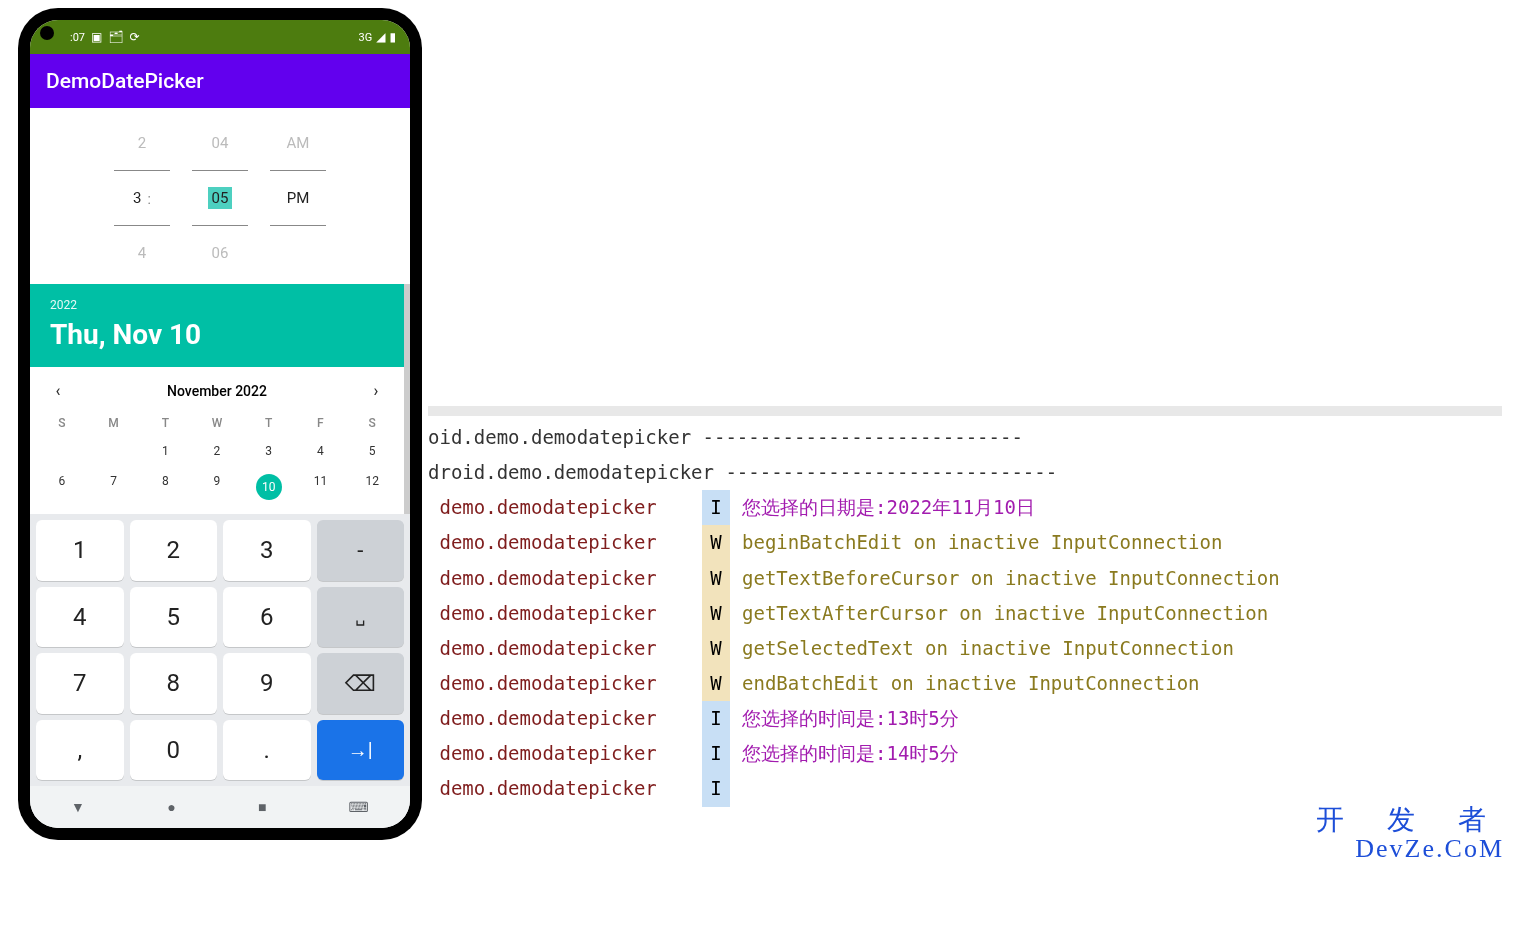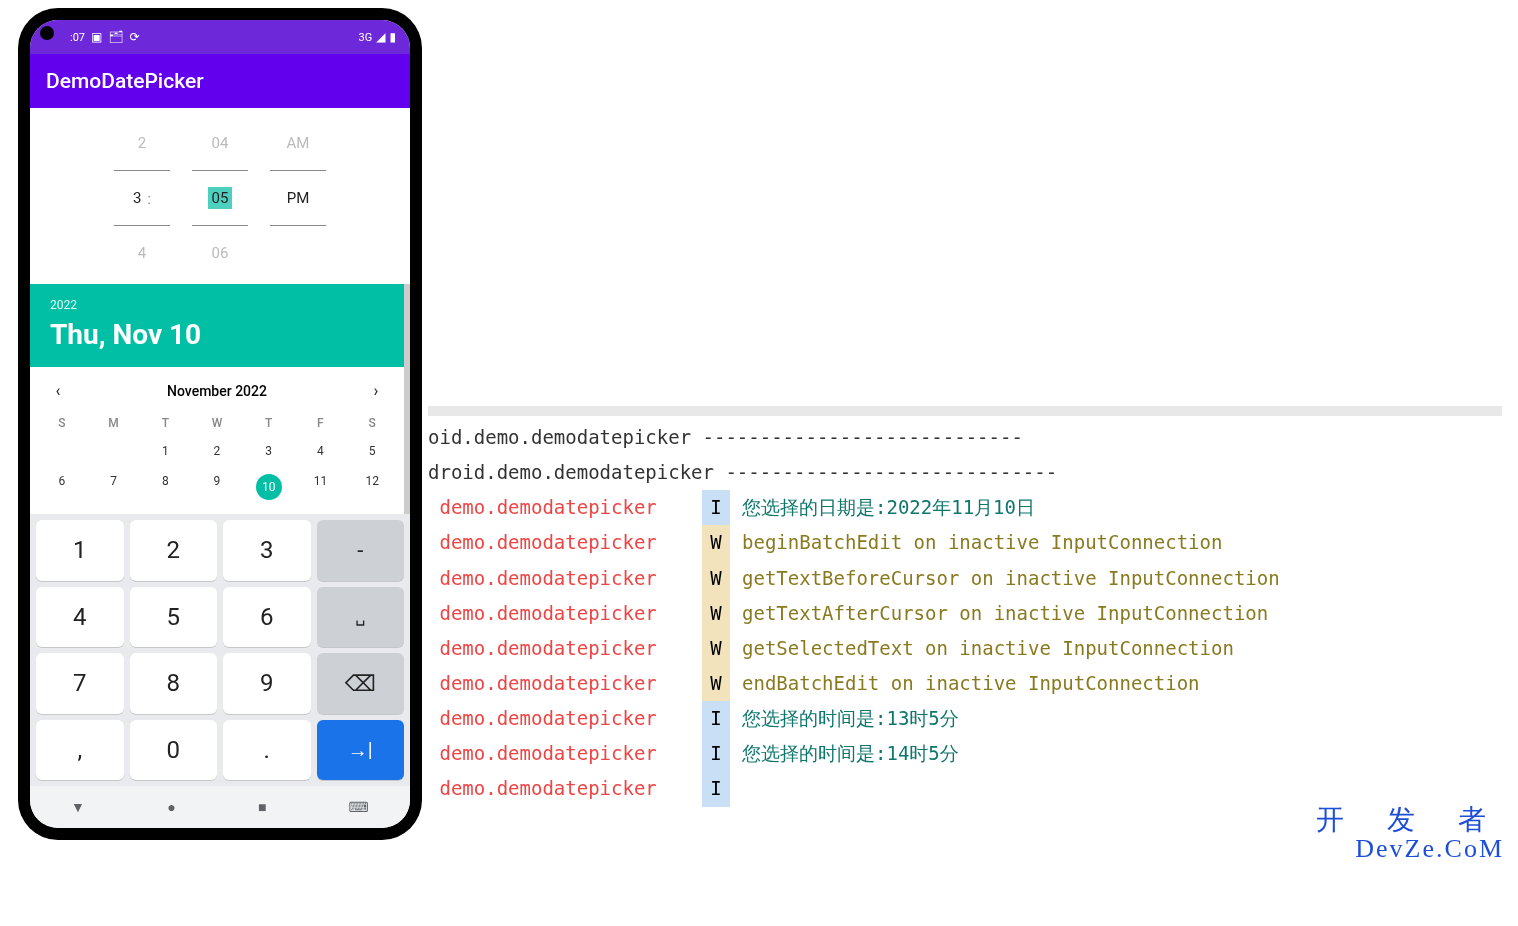--- a/index.html
+++ b/index.html
@@ -37,21 +37,21 @@
     top: 18px;
     left: 22px;
     width: 14px; height: 14px;
     background: #000;
     border-radius: 50%;
     z-index: 5;
   }
   
   .status-bar {
     height: 34px;
-    background: #6d28d9;
+    background: #4d7c0f;
     color: #fff;
     display: flex;
     justify-content: space-between;
     align-items: center;
     padding: 0 14px 0 40px;
     font-size: 11px;
   }
   .status-left { display:flex; gap:6px; align-items:center;}
   .status-right { display:flex; gap:4px; align-items:flex-end;}
   .status-icon { font-size: 12px; }
@@ -172,30 +172,30 @@
     left: 428px;
     top: 406px;
     right: 16px;
     font-family: "SF Mono", Menlo, Consolas, monospace;
     font-size: 19px;
     line-height: 1.85;
     border-top: 10px solid #e8e8e8;
     padding-top: 4px;
   }
   .log-row { display:flex; align-items:baseline; white-space:pre; }
-  .log-pkg { color:#ef4444; width: 270px; overflow:hidden;}
+  .log-pkg { color:#7f1d1d; width: 270px; overflow:hidden;}
   .log-lvl {
     width: 28px;
     text-align:center;
     margin: 0 12px 0 4px;
     font-weight:500;
   }
   .log-lvl.I { background:#c8dff5; }
   .log-lvl.W { background:#f2e3bc; }
-  .log-msg.I { color:#0f766e; }
+  .log-msg.I { color:#a21caf; }
   .log-msg.W { color:#8a7a1f; }
   .log-head .log-pkg { color:#333; }
   
   .watermark {
     position:absolute;
     right: 14px;
     bottom: 62px;
     text-align:right;
     font-family: serif;
     color:#1d4ed8;

